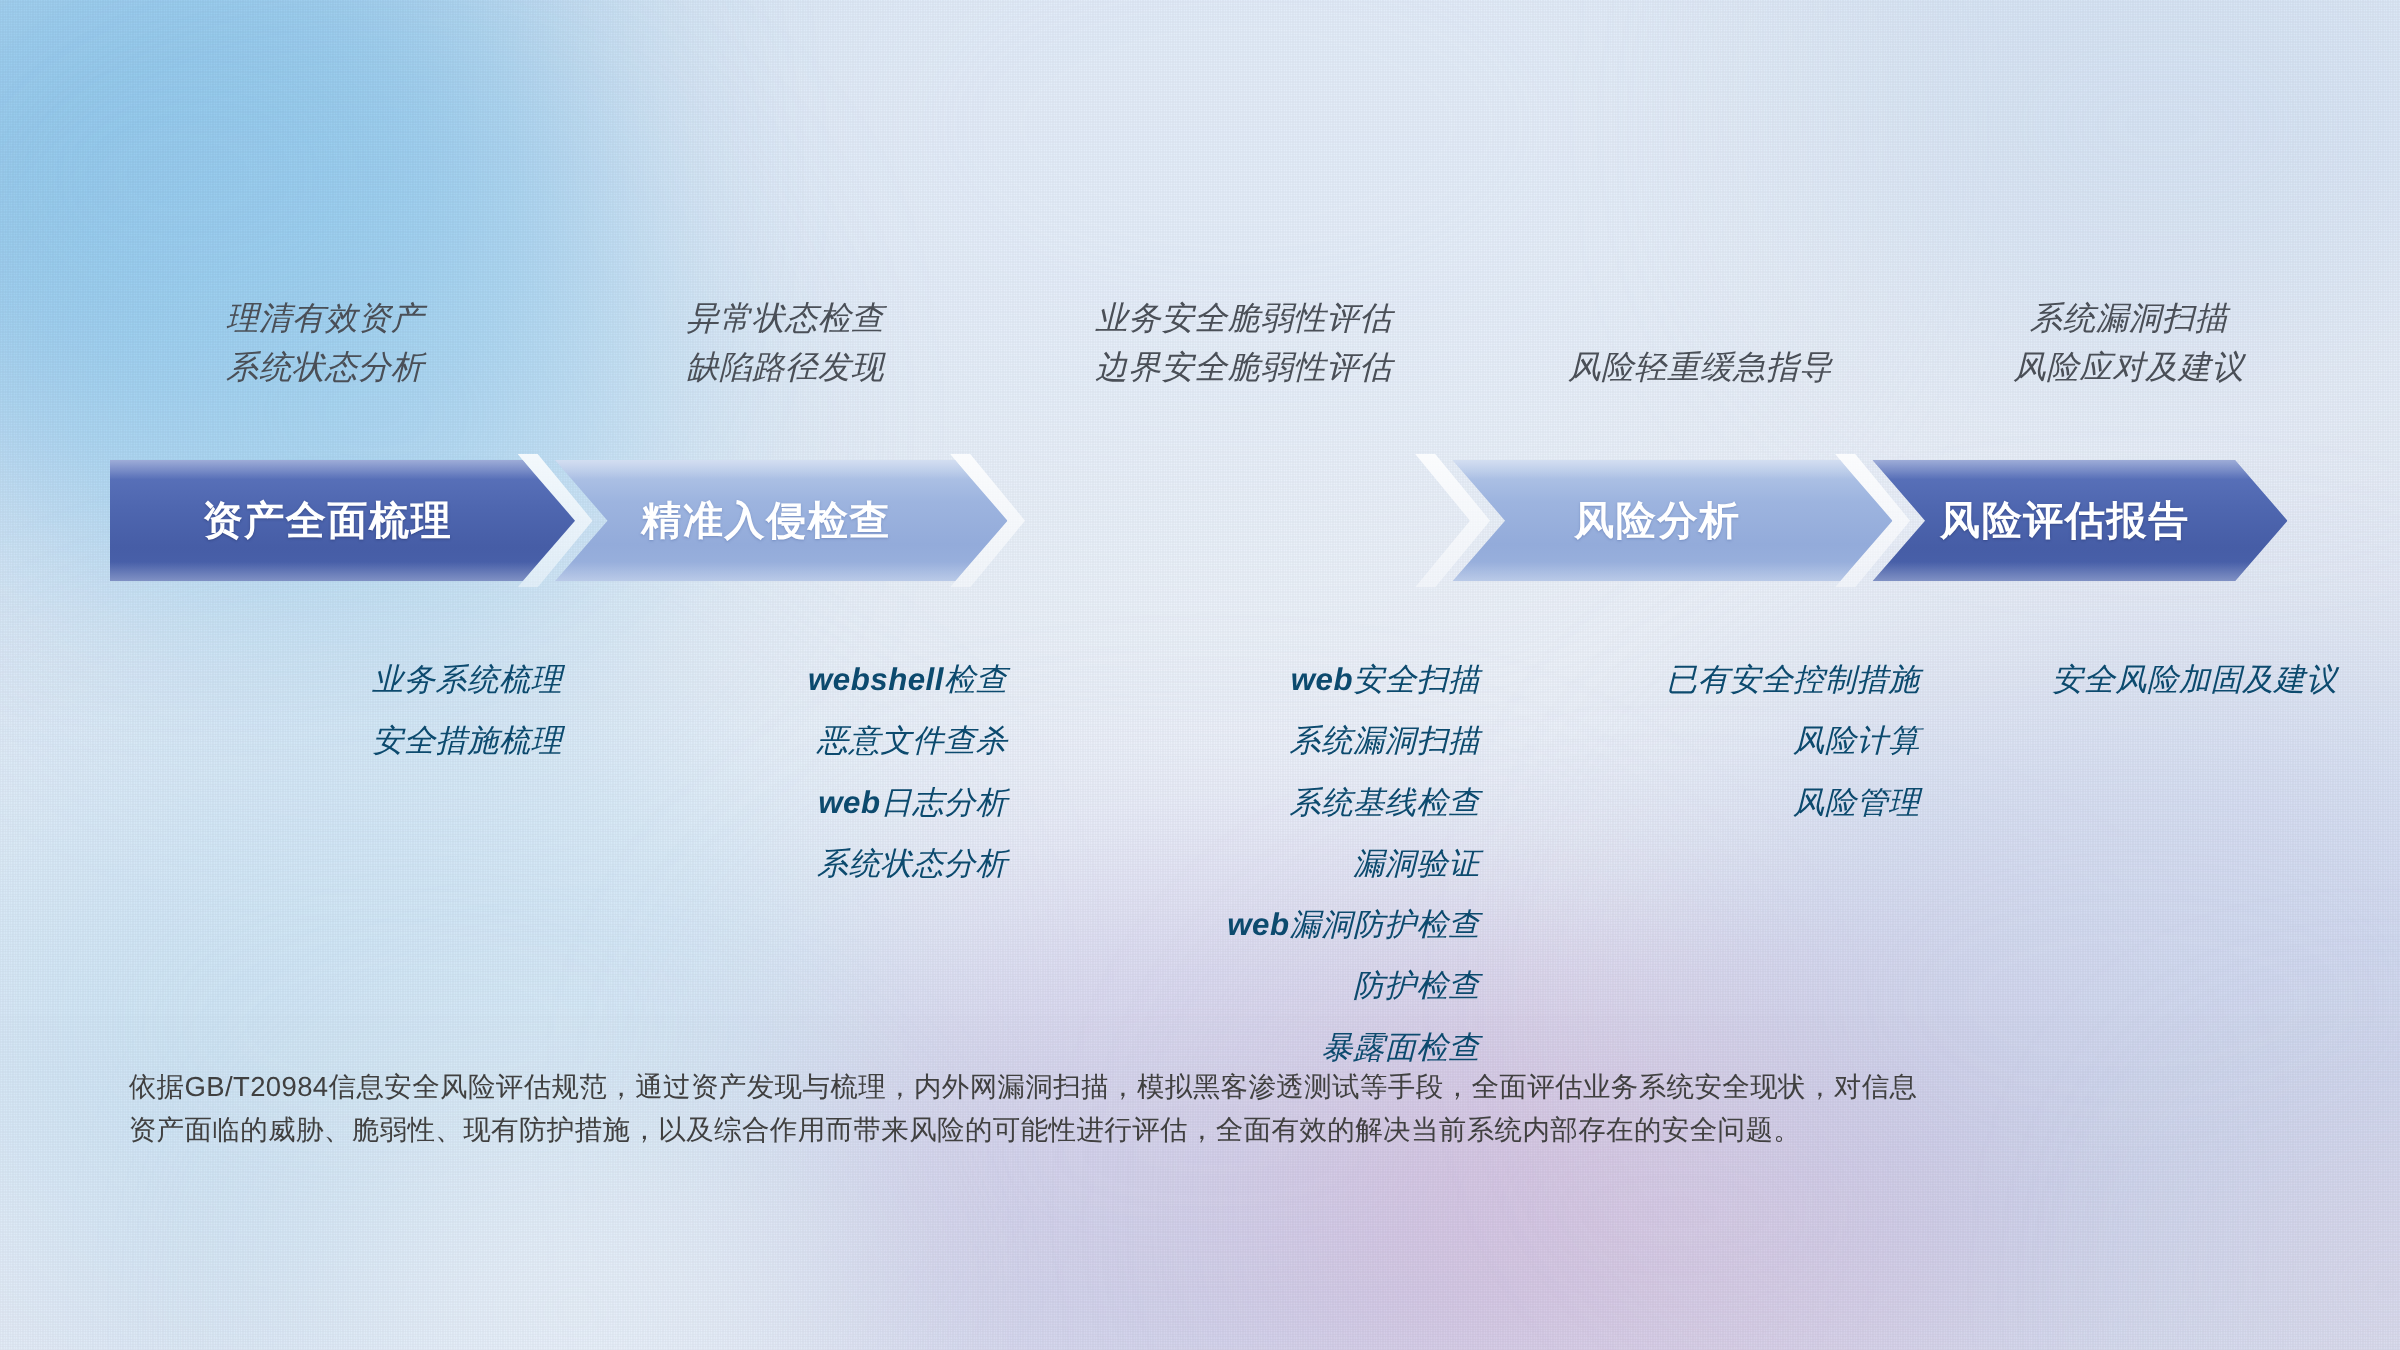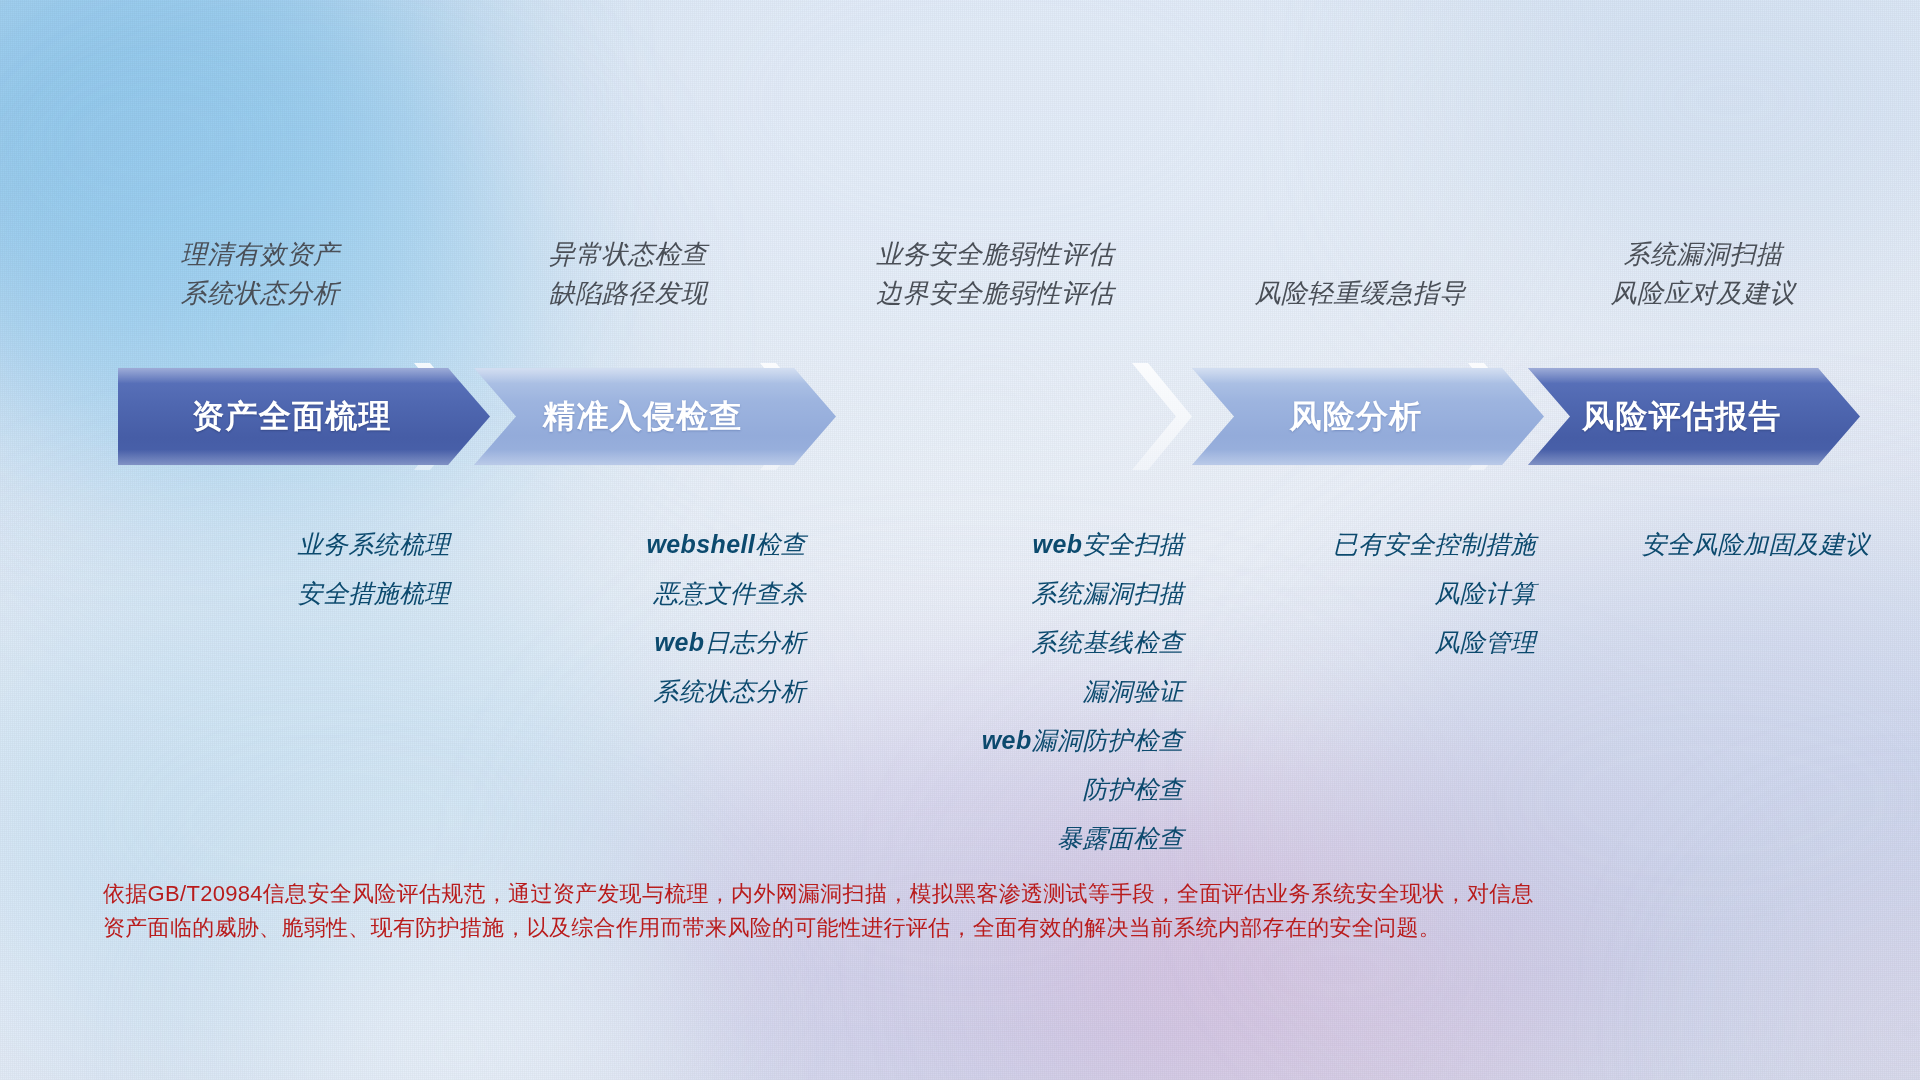--- a/index.html
+++ b/index.html
@@ -66,21 +66,21 @@
   .top-group.two { top:235px; }
   .top-group.one { top:274px; }
   .top-line { white-space:nowrap; }
 
   
   .band {
     position:absolute; left:88px; top:368px; width:1766px; height:97px;
   }
   .chev {
     position:absolute; top:0; height:97px;
-    display:flex; align-items:center; justify-content:center;margin-left:30px;
+    display:flex; align-items:center; justify-content:center;
   }
   .chev .lbl {
     position:relative; z-index:3;
     font-size:32px; font-weight:bold;
     letter-spacing:1.3px;
     white-space:nowrap;
     transform:translateX(-12px);
   }
   .chev .shape {
     position:absolute; inset:0;
@@ -114,22 +114,22 @@
     color:#0c4a6e;
     font-size:25px;
     line-height:49px;
     letter-spacing:.4px;
   }
   .list .item { white-space:nowrap; }
   .list .item b { font-weight:bold; }
 
   
   .footer {
-    position:absolute; left:103px; top:877px; width:1640px;
-    color:#b91c1c;
+    position:absolute; left:103px; top:853px; width:1640px;
+    color:#404040;
     font-size:22px;
     line-height:34px;
     letter-spacing:.3px;
   }
   .footer .fl { white-space:nowrap; }
 </style>
 </head>
 <body>
 
 <div class="bg">

